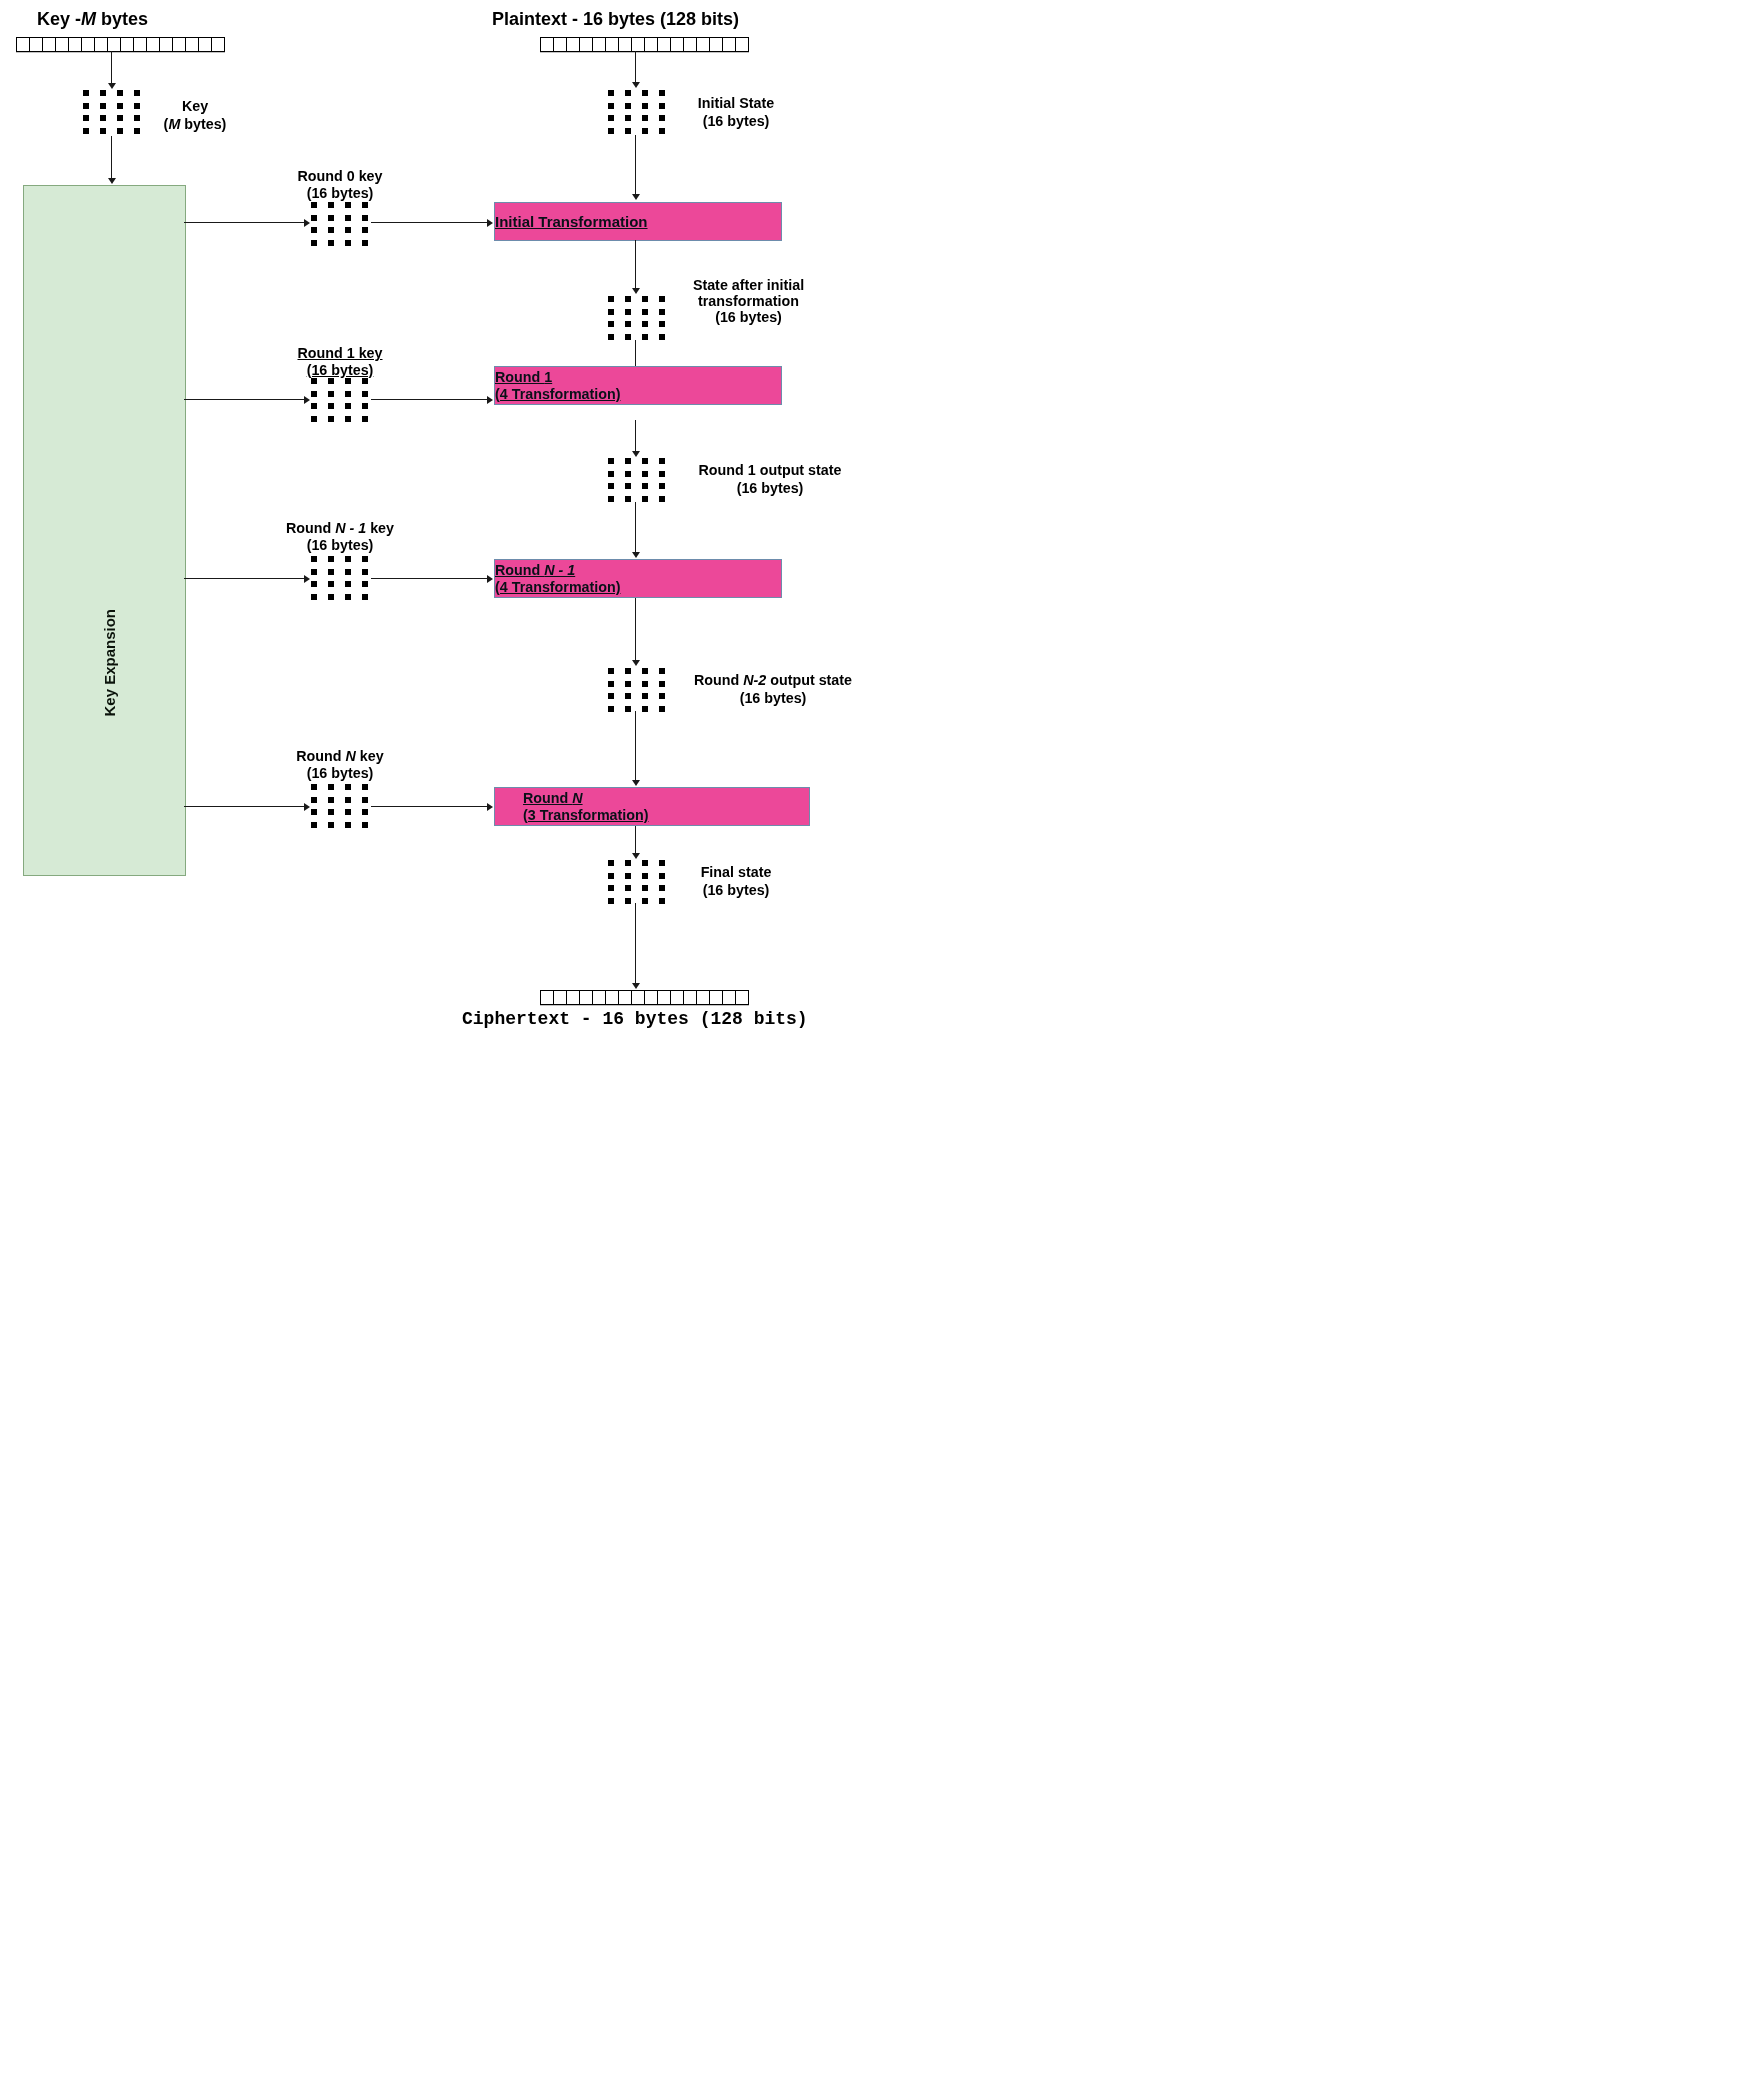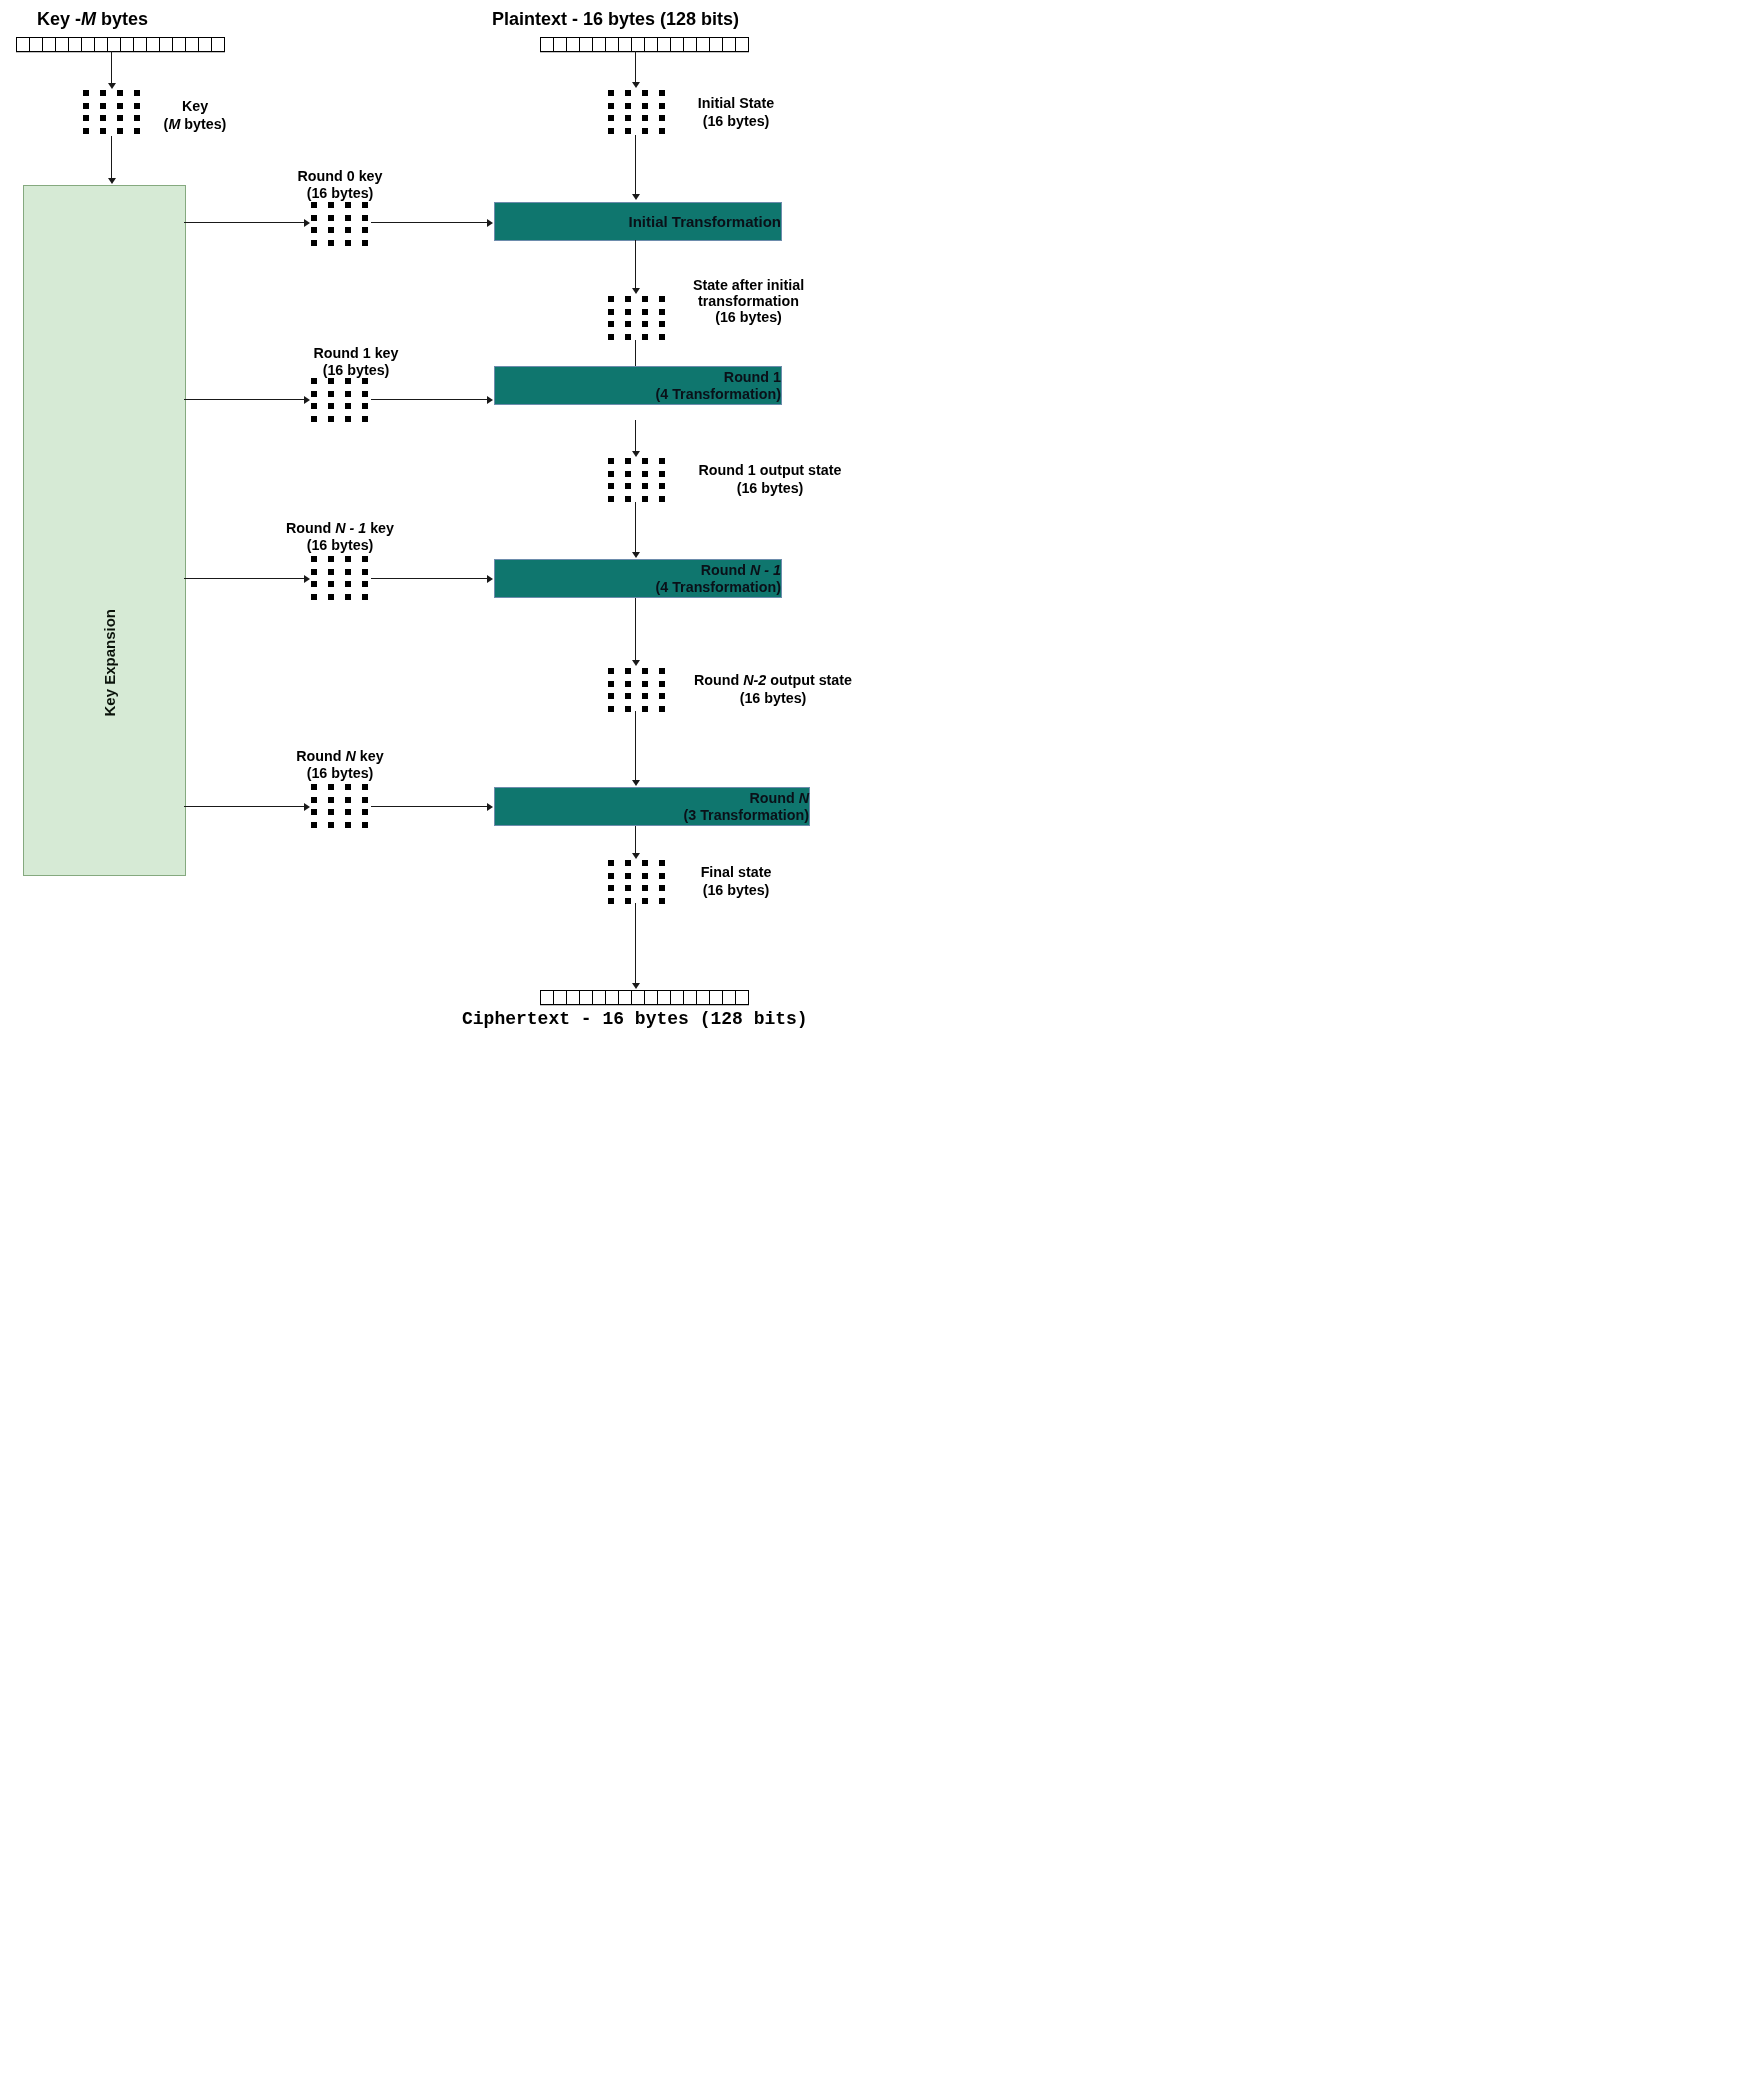--- a/index.html
+++ b/index.html
@@ -22,23 +22,23 @@
   .varrow::after{content:"";position:absolute;bottom:-6.3px;left:-3.4px;width:0;height:0;
     border-left:4px solid transparent;border-right:4px solid transparent;border-top:6.3px solid #191919;}
   .harrow{position:absolute;height:1.1px;background:#191919;}
   .harrow::after{content:"";position:absolute;right:-6.3px;top:-3.4px;width:0;height:0;
     border-top:4px solid transparent;border-bottom:4px solid transparent;border-left:6.3px solid #191919;}
   
   .greenbox{position:absolute;left:23px;top:185px;width:161px;height:689px;
     background:#d6ead5;border:1.1px solid #85a97f;}
   .rotlabel{position:absolute;left:-68px;top:467px;width:309px;height:19.5px;
     transform:rotate(-90deg);text-align:center;font-size:15px;font-weight:bold;color:#0b130b;}
-  .bluebox{position:absolute;left:494px;width:286px;height:37px;background:#0f766e;
+  .bluebox{position:absolute;left:494px;width:286px;height:37px;background:#ec4899;
     border:1.1px solid #6d8cac;display:flex;flex-direction:column;justify-content:center;
-    text-align:right;font-size:14.3px;line-height:17px;color:#0a1018;}
+    text-align:left;font-size:14.3px;line-height:17px;color:#0a1018;text-decoration:underline;}
   .bluebox.single{font-size:15px;}
   .side-label{position:absolute;text-align:center;font-weight:bold;font-size:14.3px;line-height:18px;color:#000;}
   .side-label.tight{line-height:16px;}
   .keylabel{position:absolute;width:172px;text-align:center;font-size:14.3px;line-height:17px;}
 </style>
 </head>
 <body>
 
 <div class="canvas">
 
@@ -111,21 +111,21 @@
       <div class="dot"></div>
       <div class="dot"></div>
       <div class="dot"></div>
       <div class="dot"></div>
       <div class="dot"></div>
       <div class="dot"></div>
       <div class="dot"></div>
       <div class="dot"></div>
     </div>
 
-  <div class="keylabel" style="left:270px;top:345px;">
+  <div class="keylabel" style="left:254px;top:345px;text-decoration:underline;">
     <div><span>Round 1 key</span><span class="it"></span><span></span></div>
     <div>(16 bytes)</div>
   </div>
   <div class="dotgrid" style="left:311px;top:378px;">
       <div class="dot"></div>
       <div class="dot"></div>
       <div class="dot"></div>
       <div class="dot"></div>
       <div class="dot"></div>
       <div class="dot"></div>

